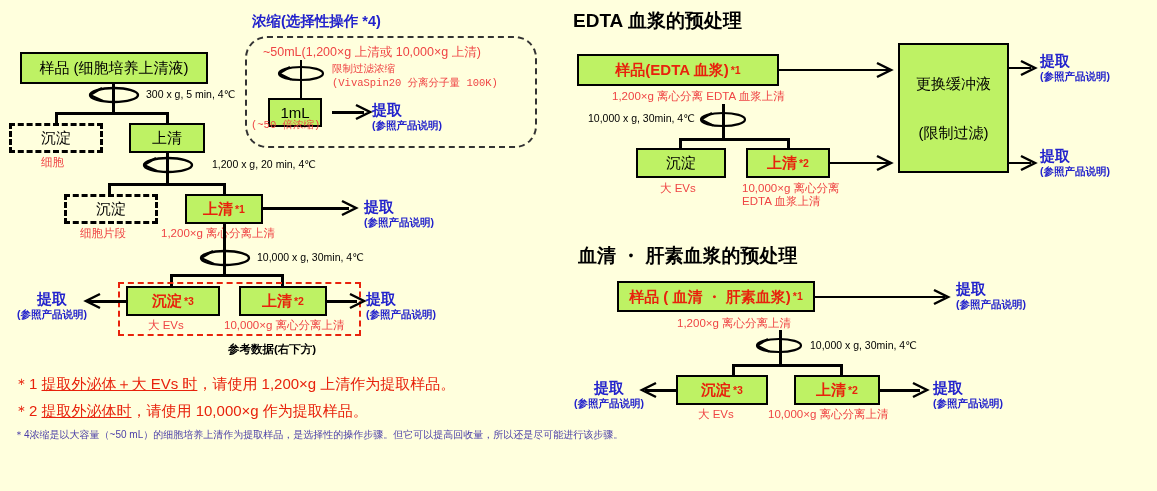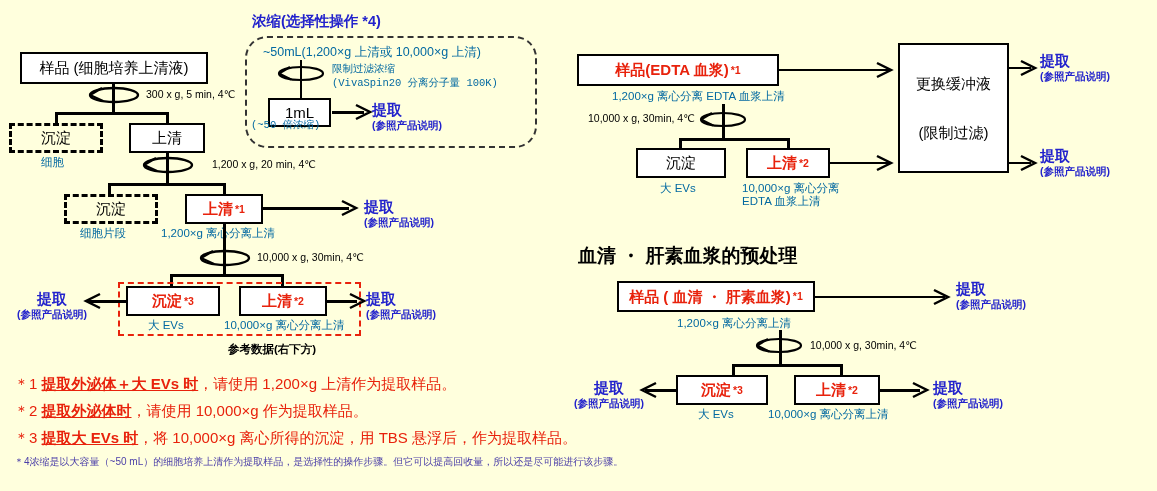--- a/index.html
+++ b/index.html
@@ -9,53 +9,53 @@
     font-family:"Liberation Sans","DejaVu Sans",sans-serif;
     overflow:hidden;
     position:relative;
     color:#000;
   }
   #root{position:relative;width:1157px;height:491px;}
   .abs{position:absolute;}
   .title{font-weight:bold;font-size:19px;letter-spacing:0px;white-space:nowrap;}
   .box{
     box-sizing:border-box;
-    background:#ffffff;
+    background:#bef264;
     border:2.5px solid #000;
     display:flex;align-items:center;justify-content:center;
     text-align:center;
     font-size:15px;
     line-height:1.15;
     white-space:nowrap;
   }
   .box.dashed{border:3px dashed #000;background:#FFFFDD;}
   .box.red{color:#E8220C;font-weight:bold;}
   .box .sup{font-size:10.5px;font-weight:bold;vertical-align:super;margin-left:2px;}
-  .cap{font-size:11.5px;white-space:nowrap;color:#0369a1;line-height:1.25;}
+  .cap{font-size:11.5px;white-space:nowrap;color:#ef4444;line-height:1.25;}
   .cap.small{font-size:10.5px;font-family:Liberation Mono, monospace;}
   .spin-note{font-size:10.5px;white-space:nowrap;}
   .extract{white-space:nowrap;line-height:1.18;}
   .extract .t1{color:#2222CC;font-weight:bold;font-size:15px;display:block;}
   .extract .t2{color:#2222CC;font-weight:bold;font-size:10.5px;display:block;}
   .line-h{position:absolute;background:#000;height:2.5px;}
   .line-v{position:absolute;background:#000;width:2.5px;}
   .line-h.thin{height:2px;}
   .line-v.thin{width:2px;}
   .rounded-dash{
     position:absolute;box-sizing:border-box;
     border:2px dashed #333;border-radius:22px;background:transparent;
   }
   .red-dash{
     position:absolute;box-sizing:border-box;
     border:2px dashed #E8220C;background:transparent;
   }
   .sec-title{color:#2222CC;font-weight:bold;font-size:14.5px;white-space:nowrap;}
   .notes{position:absolute;left:14px;}
   .note{font-size:15px;white-space:nowrap;color:#E8220C;margin-bottom:9px;line-height:1.2;}
-  .note .u{font-weight:bold;text-decoration:underline;}
+  .note .u{font-weight:normal;text-decoration:underline;}
   .note.blue{color:#4B3FA8;font-size:10px;}
   .refdata{font-size:11.5px;font-weight:bold;white-space:nowrap;}
   svg{display:block;overflow:visible;}
   .arrowhead{fill:none;stroke:#000;stroke-width:2.5;}
 </style>
 </head>
 <body>
 
 <div id="root">
 
@@ -168,34 +168,35 @@
   <div class="abs cap" style="left:263px;top:45px;font-size:12.5px;">~50mL(1,200×g 上清或 10,000×g 上清)</div>
 
   <div class="line-v thin" style="left:300px;top:60px;height:40px;"></div>
   <svg class="abs" style="left:275px;top:64px;width:52px;height:19px;" viewBox="0 0 52 19">
     <ellipse cx="26" cy="9.5" rx="22" ry="6.5" fill="none" stroke="#000" stroke-width="2.2"></ellipse>
     <path d="M4 9.5 L15 3 M4 9.5 L16 15.5" fill="none" stroke="#000" stroke-width="2.2"></path>
   </svg>
   <div class="abs cap small" style="left:332px;top:63px;">限制过滤浓缩</div>
   <div class="abs cap small" style="left:332px;top:77px;">(VivaSpin20 分离分子量 100K)</div>
 
-  <div class="abs box" style="left:268px;top:98px;width:63px;height:29px;">
+  <div class="abs box" style="left:268px;top:98px;width:54px;height:29px;">
     <span>1mL</span>
   </div>
   <div class="abs cap small" style="left:251px;top:119px;">(~50 倍浓缩)</div>
 
   <div class="line-h" style="left:332px;top:111px;width:32px;"></div>
   <svg class="abs" style="left:354px;top:103px;width:20px;height:18px;" viewBox="0 0 20 18">
     <path class="arrowhead" d="M2 2 L16 9 L2 16"></path>
   </svg>
   <div class="abs extract" style="left:372px;top:101px;">
     <span class="t1">提取</span>
     <span class="t2">(参照产品说明)</span>
   </div>
 
+  <div class="abs title" style="left:573px;top:8px;">EDTA 血浆的预处理</div>
 
   <div class="abs box red" style="left:577px;top:54px;width:202px;height:32px;">
     <span>样品(EDTA 血浆)</span>
       <span class="sup">*1</span>
   </div>
 
   <div class="line-h thin" style="left:779px;top:69px;width:110px;"></div>
   <svg class="abs" style="left:875px;top:61px;width:20px;height:18px;" viewBox="0 0 20 18">
     <path class="arrowhead" d="M2 2 L16 9 L2 16" stroke-width="2.2"></path>
   </svg>
@@ -314,22 +315,18 @@
 
   <div class="notes" style="top:375px;">
     <div class="note">
       <span>＊1</span>
       <span class="u">提取外泌体＋大 EVs 时</span><span>，请使用 1,200×g 上清作为提取样品。</span>
     </div>
     <div class="note">
       <span>＊2</span>
       <span class="u">提取外泌体时</span><span>，请使用 10,000×g 作为提取样品。</span>
     </div>
-    <div class="note">
-      <span>＊3</span>
-      <span class="u">提取大 EVs 时</span><span>，将 10,000×g 离心所得的沉淀，用 TBS 悬浮后，作为提取样品。</span>
-    </div>
     <div class="note blue">
       <span>＊4</span><span>浓缩是以大容量（~50 mL）的细胞培养上清作为提取样品，是选择性的操作步骤。但它可以提高回收量，所以还是尽可能进行该步骤。</span>
     </div>
   </div>
 
 </div>
 
 </body></html>

